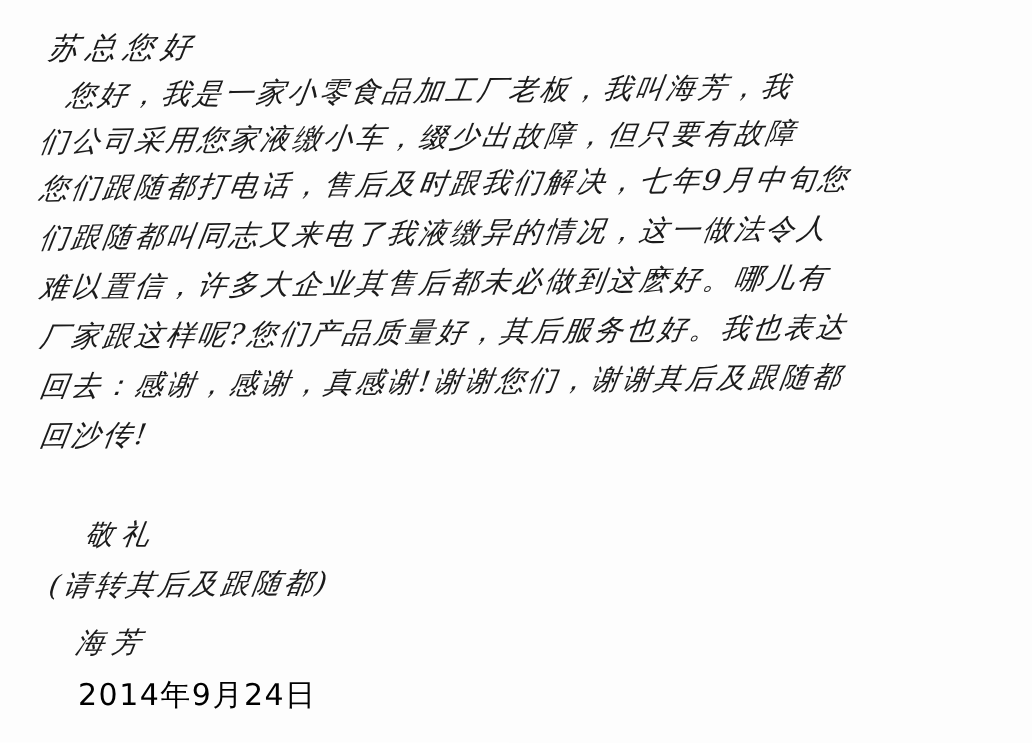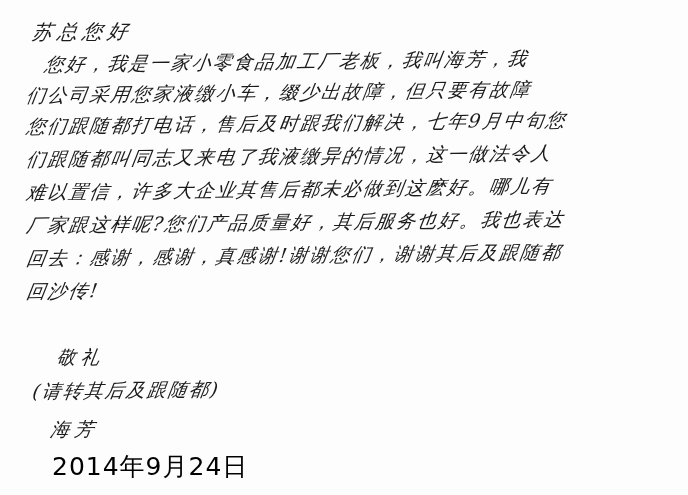--- a/index.html
+++ b/index.html
@@ -44,21 +44,21 @@
   .l-b6 { left: 28px;  top: 216px; }
   .l-b7 { left: 28px;  top: 249px; }
   .l-b8 { left: 28px;  top: 282px; }
   .l-closing { left: 58px;  top: 348px; letter-spacing: 5px; }
   .l-note { left: 34px;  top: 382px; }
   .l-signature { left: 52px;  top: 420px; letter-spacing: 5px; }
   .l-date {
     left: 52px; top: 450px;
     font-family: "DejaVu Sans", sans-serif;
     font-style: normal;
-    font-size: 25px;
+    font-size: 20px;
     letter-spacing: 1px;
     transform: none;
   }
   .dateline {
     font-family: "DejaVu Sans", sans-serif;
   }
 </style>
 </head>
 <body>
 

